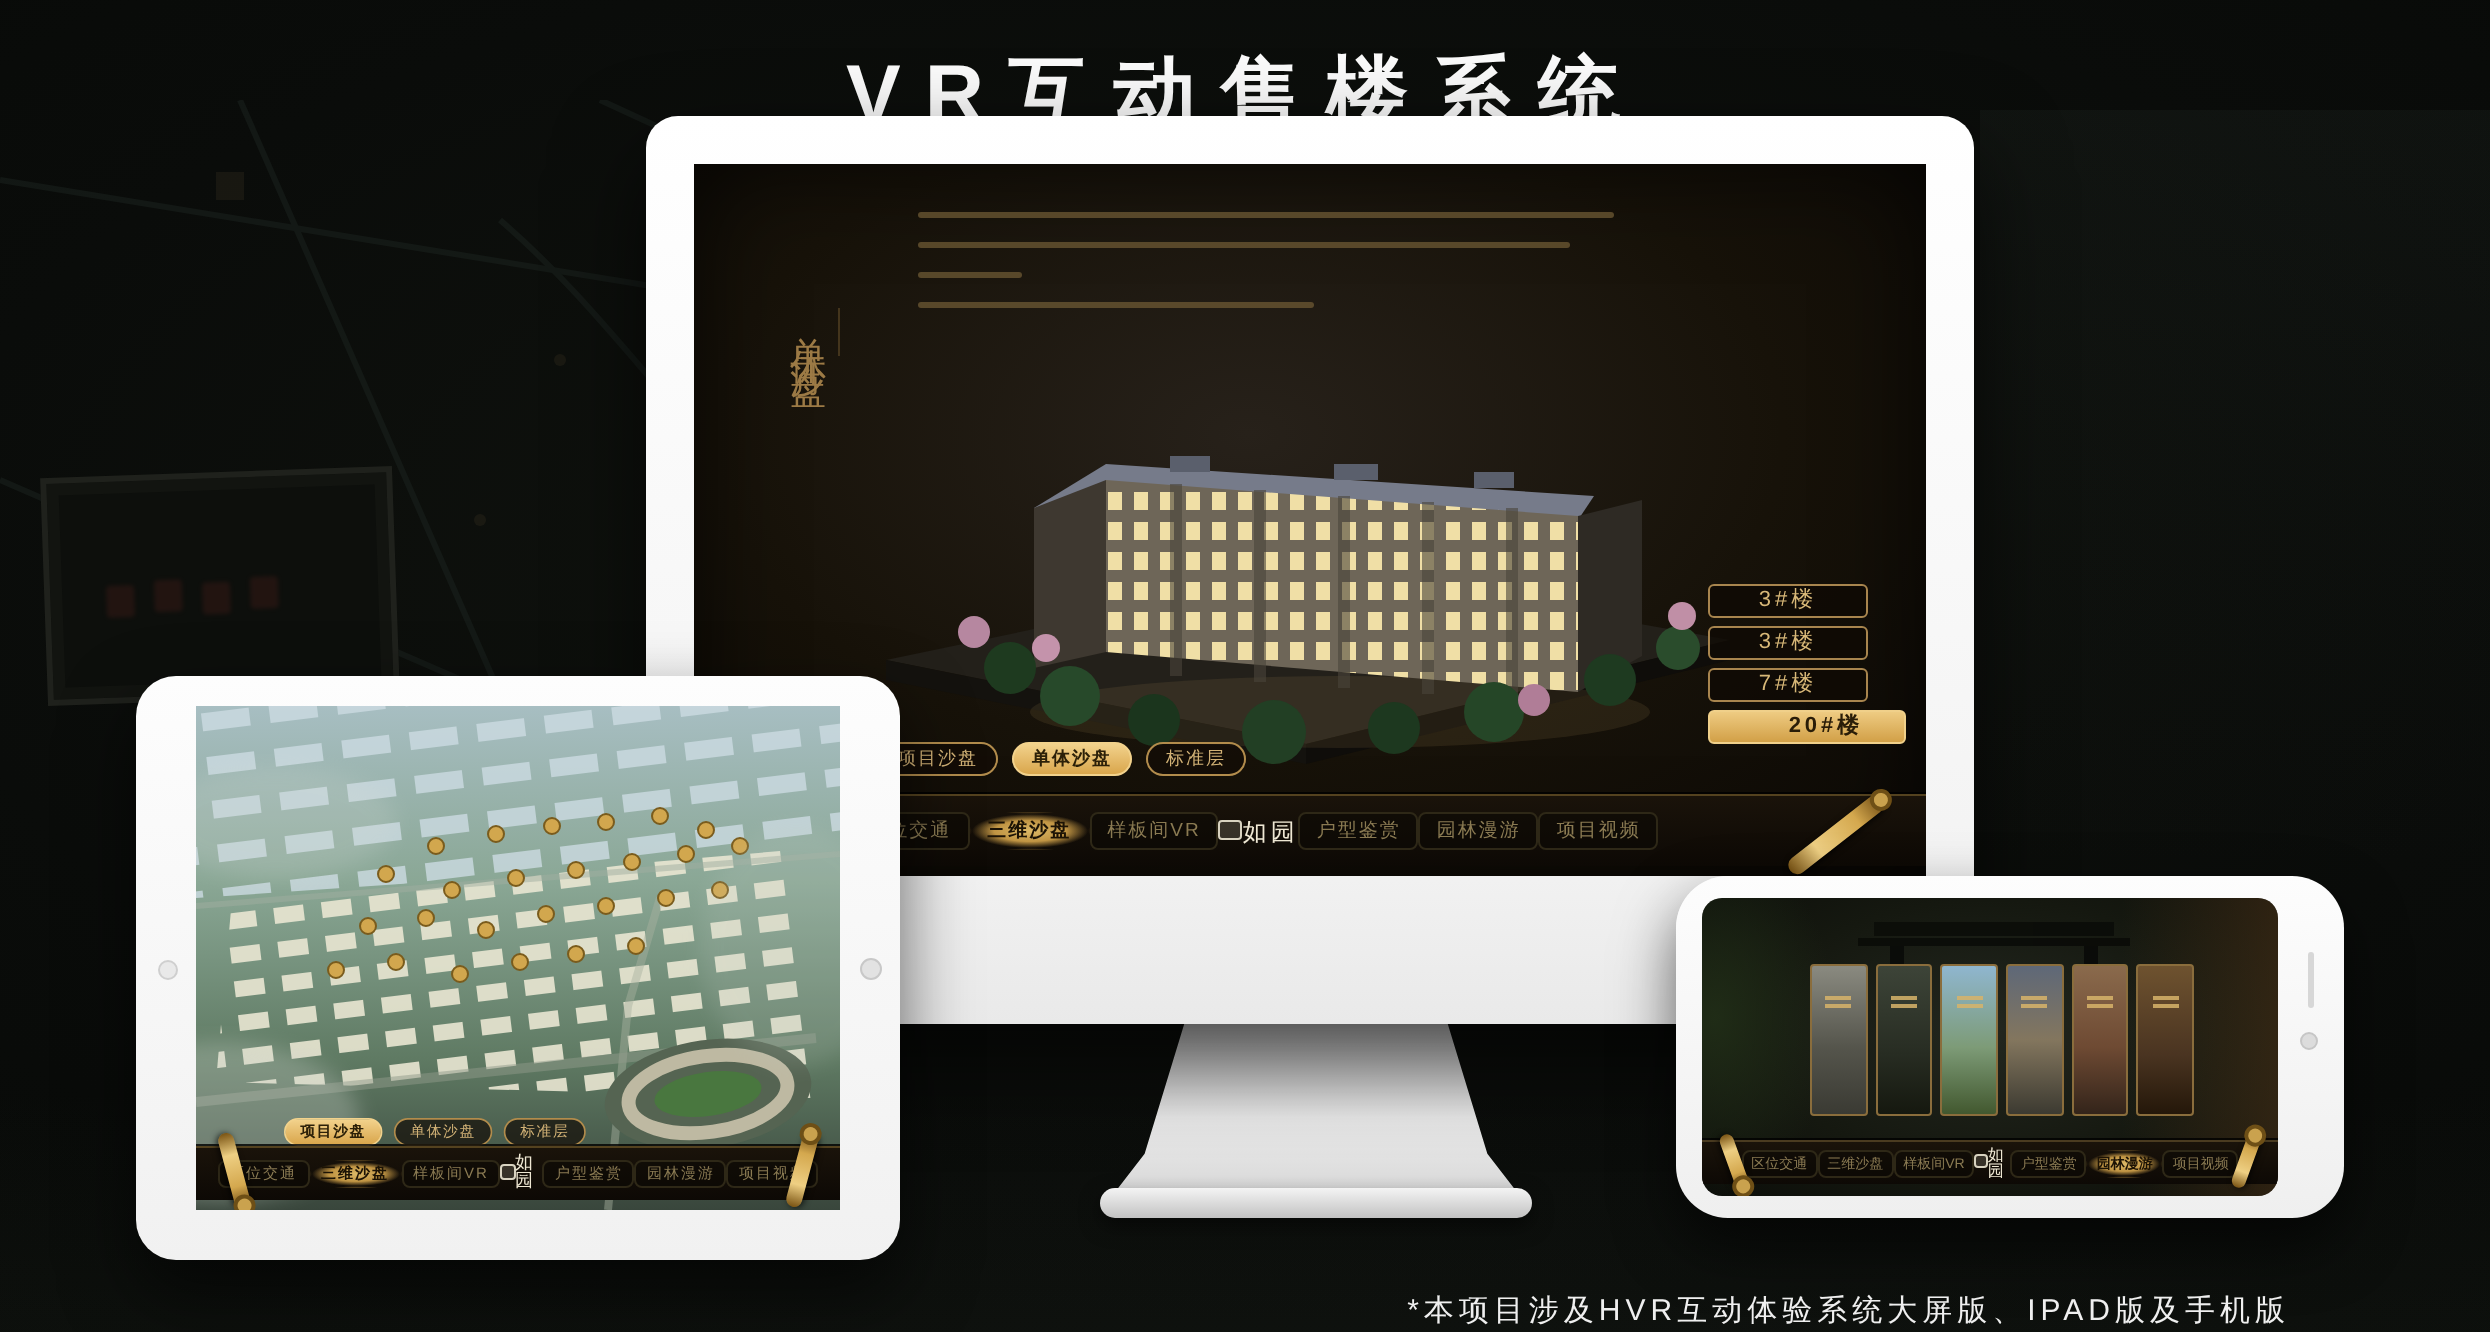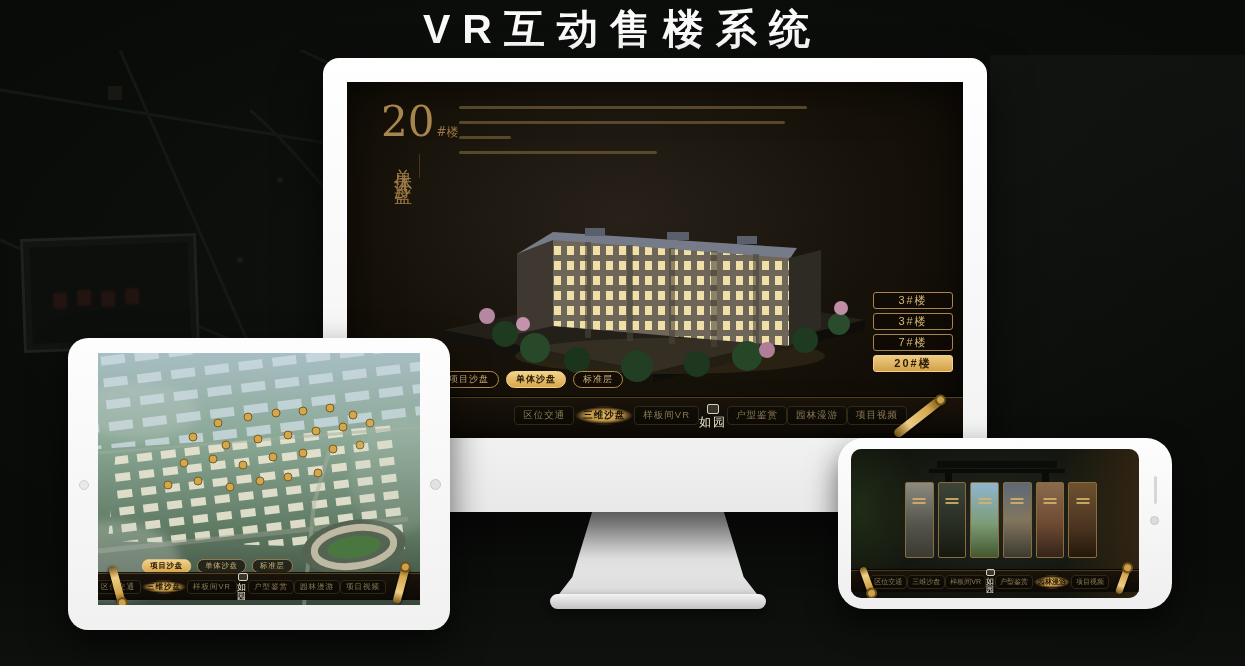--- a/index.html
+++ b/index.html
@@ -11,21 +11,21 @@
   .bg-decor{position:absolute;pointer-events:none;}
   .bg-plaque{left:22px;top:236px;width:170px;height:108px;border:3px solid #1f211c;
     background:#0d0f0c;transform:rotate(-2deg);box-shadow:inset 0 0 0 6px #121410;}
   .bg-plaque i{position:absolute;display:block;background:#4a1f1a;opacity:.35;filter:blur(1px);border-radius:2px;}
   .bg-right{right:0;top:55px;width:255px;height:380px;
     background:linear-gradient(180deg,rgba(70,86,76,.10),rgba(40,50,44,.05) 60%,rgba(0,0,0,0));}
   .bg-bottom{left:0;bottom:0;width:100%;height:120px;
     background:linear-gradient(0deg,rgba(60,72,58,.10),rgba(0,0,0,0));}
 
   
-  .page-title{position:absolute;top:2px;left:0;width:100%;text-align:center;color:#fafafa;
+  .page-title{position:absolute;top:20px;left:0;width:100%;text-align:center;color:#fafafa;
     font-size:41px;font-weight:bold;letter-spacing:12px;}
   .footnote{position:absolute;right:100px;bottom:1px;color:#efefef;font-size:15px;letter-spacing:2.5px;}
 
   
   .monitor-frame{position:absolute;left:323px;top:58px;width:664px;height:454px;border-radius:16px;
     background:linear-gradient(180deg,#ffffff 0%,#f4f4f4 78%,#e9e9e9 100%);
     box-shadow:0 20px 45px rgba(0,0,0,.65);}
   .monitor-screen{position:absolute;left:24px;top:24px;width:616px;height:356px;overflow:hidden;
     background:radial-gradient(460px 280px at 45% 38%, #27211a 0%, #171209 58%, #0d0a06 100%);
     box-shadow:inset 0 0 50px rgba(0,0,0,.7);}
@@ -40,35 +40,35 @@
   .bno .num{font-size:42px;line-height:44px;}
   .bno .suf{font-size:12px;margin-left:2px;color:#97753f;}
   .vtitle{position:absolute;left:44px;top:72px;writing-mode:vertical-rl;color:#9c7a45;
     font-family:"DejaVu Serif",serif;font-size:18px;letter-spacing:6px;border-right:1px solid rgba(150,116,60,.35);padding-right:4px;}
   .desc-lines{position:absolute;left:112px;top:24px;}
   .desc-lines div{height:3px;background:#6e5a34;opacity:.75;border-radius:2px;margin-bottom:12px;}
 
   .floor-btns{position:absolute;right:10px;top:210px;display:flex;flex-direction:column;gap:4px;}
   .floor-btn{width:78px;height:15px;line-height:15px;text-align:center;font-size:11px;letter-spacing:2px;
     color:#d8b878;border:1px solid #a8854e;border-radius:3px;background:rgba(15,10,4,.75);cursor:pointer;}
-  .floor-btn.active{background:linear-gradient(180deg,#eecb82,#d2a047);color:#2a1d08;border-color:#f0d08a;font-weight:bold;}
+  .floor-btn.active{background:linear-gradient(180deg,#eecb82,#d2a047);color:#2a1d08;border-color:#f0d08a;font-weight:bold;padding-left:19px;}
 
   .subtabs{position:absolute;display:flex;gap:7px;}
   .m-subtabs{left:92px;top:289px;}
   .subtab{font-size:9px;letter-spacing:1px;color:#d2b276;border:1px solid #b28c4c;border-radius:9px;
     padding:1px 9px;background:rgba(18,12,5,.7);cursor:pointer;white-space:nowrap;}
   .subtab.active{background:linear-gradient(180deg,#f2d28c,#d9a64c);color:#2c2008;border-color:#f2d28c;font-weight:bold;}
 
-  .gnav{position:absolute;left:0;right:0;display:flex;align-items:center;justify-content:flex-end;
+  .gnav{position:absolute;left:0;right:0;display:flex;align-items:center;justify-content:center;
     background:linear-gradient(180deg,#1a130a 0%,#0d0905 100%);border-top:1px solid #54421f;box-shadow:0 -1px 0 rgba(0,0,0,.8);}
   .gnav .item{color:#8a7a52;letter-spacing:1px;white-space:nowrap;padding:2px 8px;border:1px solid #2e2817;
     border-radius:4px;background:rgba(10,7,3,.5);cursor:pointer;}
   .gnav .item.active{background:radial-gradient(closest-side,#dcb967 0%,#c09443 62%,rgba(192,148,67,0) 100%);
     border-color:transparent;color:#1c1305;font-weight:bold;}
-  .gnav .logo{display:flex;flex-direction:column;align-items:center;color:#efe8d4;
+  .gnav .logo{display:flex;flex-direction:row;align-items:center;color:#efe8d4;
     font-family:"DejaVu Serif",serif;letter-spacing:2px;line-height:1;}
   .gnav .seal{border:1px solid #d8d2c0;border-radius:2px;margin-bottom:2px;background:rgba(216,210,192,.18);}
   .m-nav{bottom:5px;height:35px;font-size:9.5px;padding-right:56px;}
   .m-nav .logo{font-size:12px;}
   .m-nav .seal{width:10px;height:8px;}
 
   .scroll{position:absolute;border-radius:5px;
     background:linear-gradient(90deg,#7a5414 0%,#eecf83 30%,#d4a84e 72%,#6e4a12 100%);
     box-shadow:0 1px 3px rgba(0,0,0,.7);}
   .scroll:after{content:'';position:absolute;right:-5px;top:50%;width:11px;height:11px;margin-top:-6px;
@@ -153,23 +153,20 @@
     <i style="left:100px;top:50px;width:14px;height:16px;"></i>
   </div>
 
   <div class="page-title">VR互动售楼系统</div>
 
   <div class="monitor-stand"></div>
   <div class="monitor-base"></div>
   <div class="monitor-frame">
     <div class="monitor-screen">
 
-      <div class="bno">
-        <span class="num">20</span><span class="suf">#楼</span>
-      </div>
       <div class="vtitle">单体沙盘</div>
 
       <div class="desc-lines">
         <div style="width:348px"></div>
           <div style="width:326px"></div>
           <div style="width:52px"></div>
           <div style="width:198px"></div>
       </div>
 
       <svg style="position:absolute;left:88px;top:86px;width:436px;height:218px;" viewBox="0 0 436 218">
@@ -357,13 +354,14 @@
         </div>
         <div class="item">户型鉴赏</div>
         <div class="item active">园林漫游</div>
         <div class="item">项目视频</div>
       </div>
       <div class="scroll ph-scroll-l"></div>
       <div class="scroll ph-scroll-r"></div>
     </div>
   </div>
 
+  <div class="footnote">*本项目涉及HVR互动体验系统大屏版、IPAD版及手机版</div>
 </div>
 
 </body></html>

